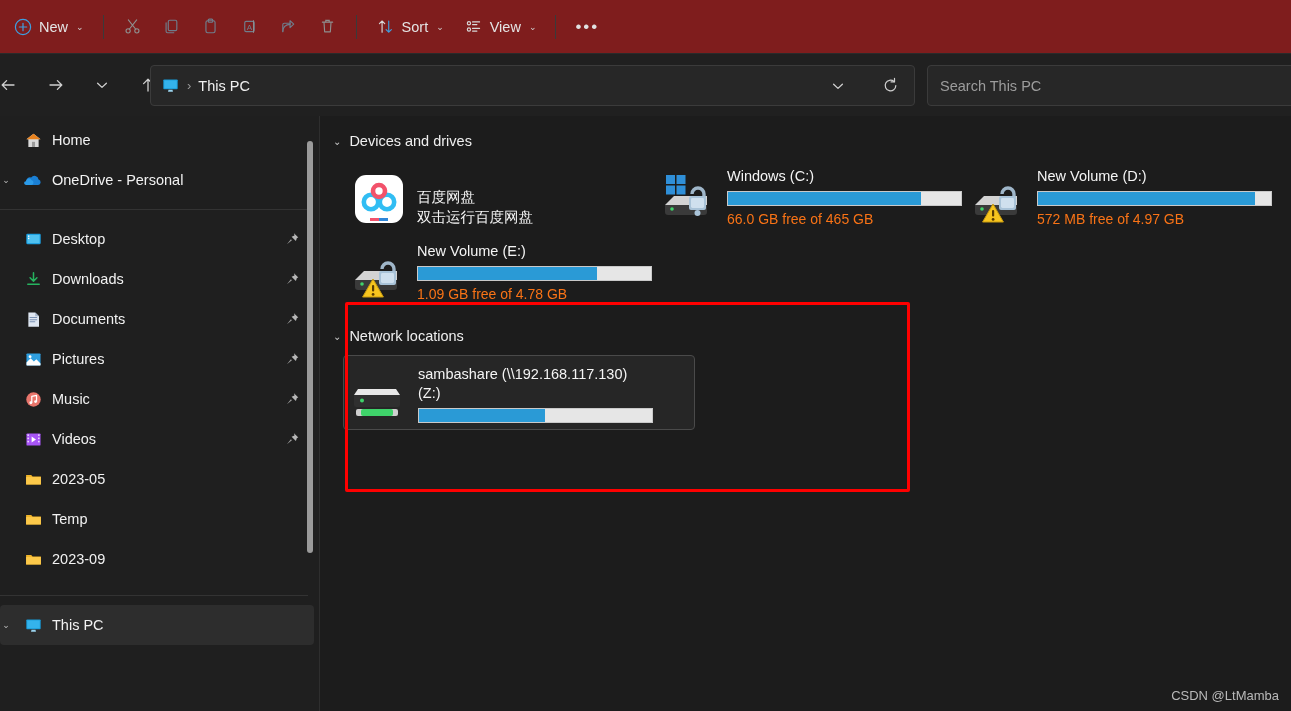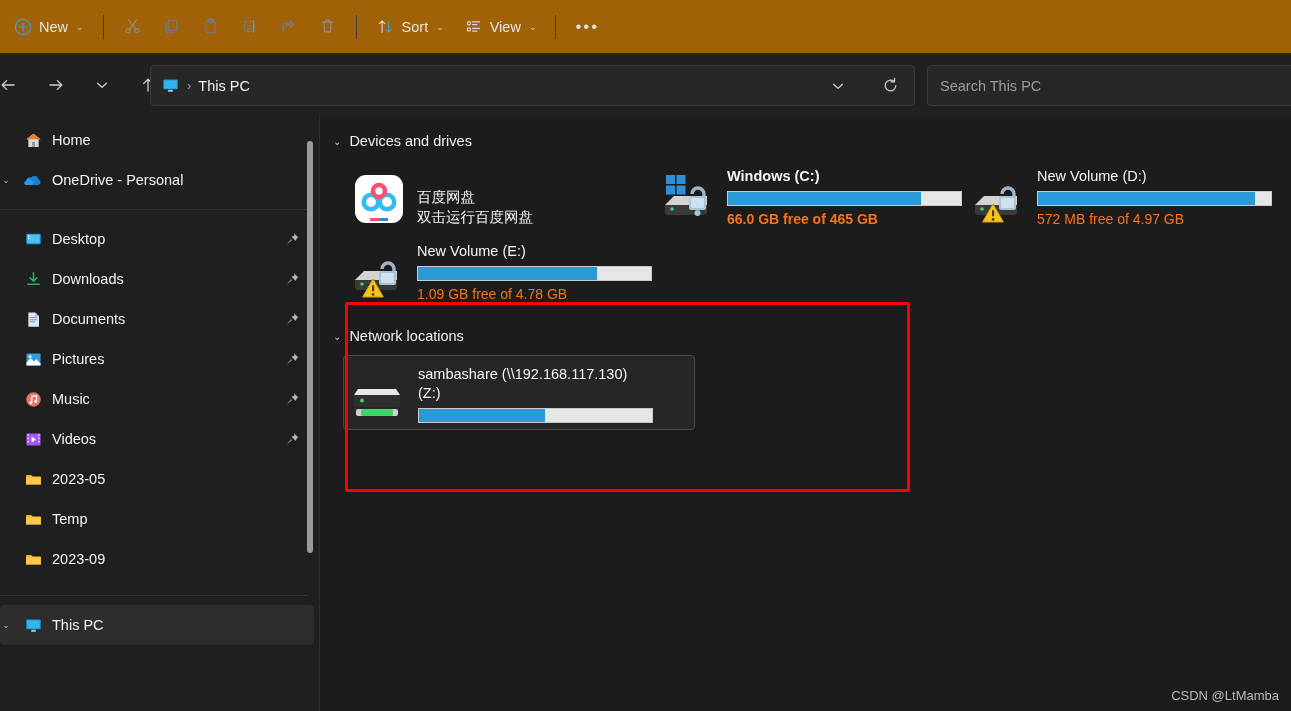--- a/index.html
+++ b/index.html
@@ -8,21 +8,21 @@
     background: #1c1c1c;
     font-family: "Liberation Sans", "DejaVu Sans", sans-serif;
     overflow: hidden;
     color: #ffffff;
   }
   .window { position: relative; width: 1291px; height: 711px; background: #1c1c1c; }
 
   
   .toolbar {
     position: absolute; top: 0; left: 0; width: 1291px; height: 54px;
-    background: #a16207;
+    background: #7f1d1d;
     display: flex; align-items: center;
     border-bottom: 1px solid #2a2a2a;
   }
   .tb-btn {
     height: 36px; display: flex; align-items: center; gap: 7px;
     padding: 0 10px; border-radius: 5px; cursor: default;
     color: #e4e4e4; font-size: 14.5px; white-space: nowrap;
   }
   .tb-btn.new { margin-left: 4px; }
   .tb-icon { display: flex; align-items: center; justify-content: center; }
@@ -482,21 +482,21 @@
             <rect x="19" y="47" width="9" height="3" fill="#f2526b"></rect>
             <rect x="28" y="47" width="9" height="3" fill="#2f86d8"></rect>
           </svg>
         </div>
         <div class="tile-body">
           <div class="tile-title">百度网盘</div>
           <div class="tile-title" style="margin-top:1px;">双击运行百度网盘</div>
         </div>
       </div>
 
-      <div class="tile" style="width:310px;font-weight:bold;">
+      <div class="tile" style="width:310px;">
         <div class="tile-ico">
           <svg width="56" height="56" viewBox="0 0 56 56">
             <rect x="5" y="4" width="9" height="9" fill="#2f8fd8"></rect>
             <rect x="15.5" y="4" width="9" height="9" fill="#2f8fd8"></rect>
             <rect x="5" y="14.5" width="9" height="9" fill="#2f8fd8"></rect>
             <rect x="15.5" y="14.5" width="9" height="9" fill="#2f8fd8"></rect>
             <path d="M4 34l9-9h33v16H4z" fill="#d3d3d3"></path>
             <path d="M4 34h42v7a3 3 0 0 1-3 3H7a3 3 0 0 1-3-3z" fill="#3a3a3a"></path>
             <circle cx="11" cy="38" r="1.8" fill="#3fd36a"></circle>
             <path d="M31 23a6 6 0 0 1 12 0v4" fill="none" stroke="#9fb6c9" stroke-width="3.4"></path>

